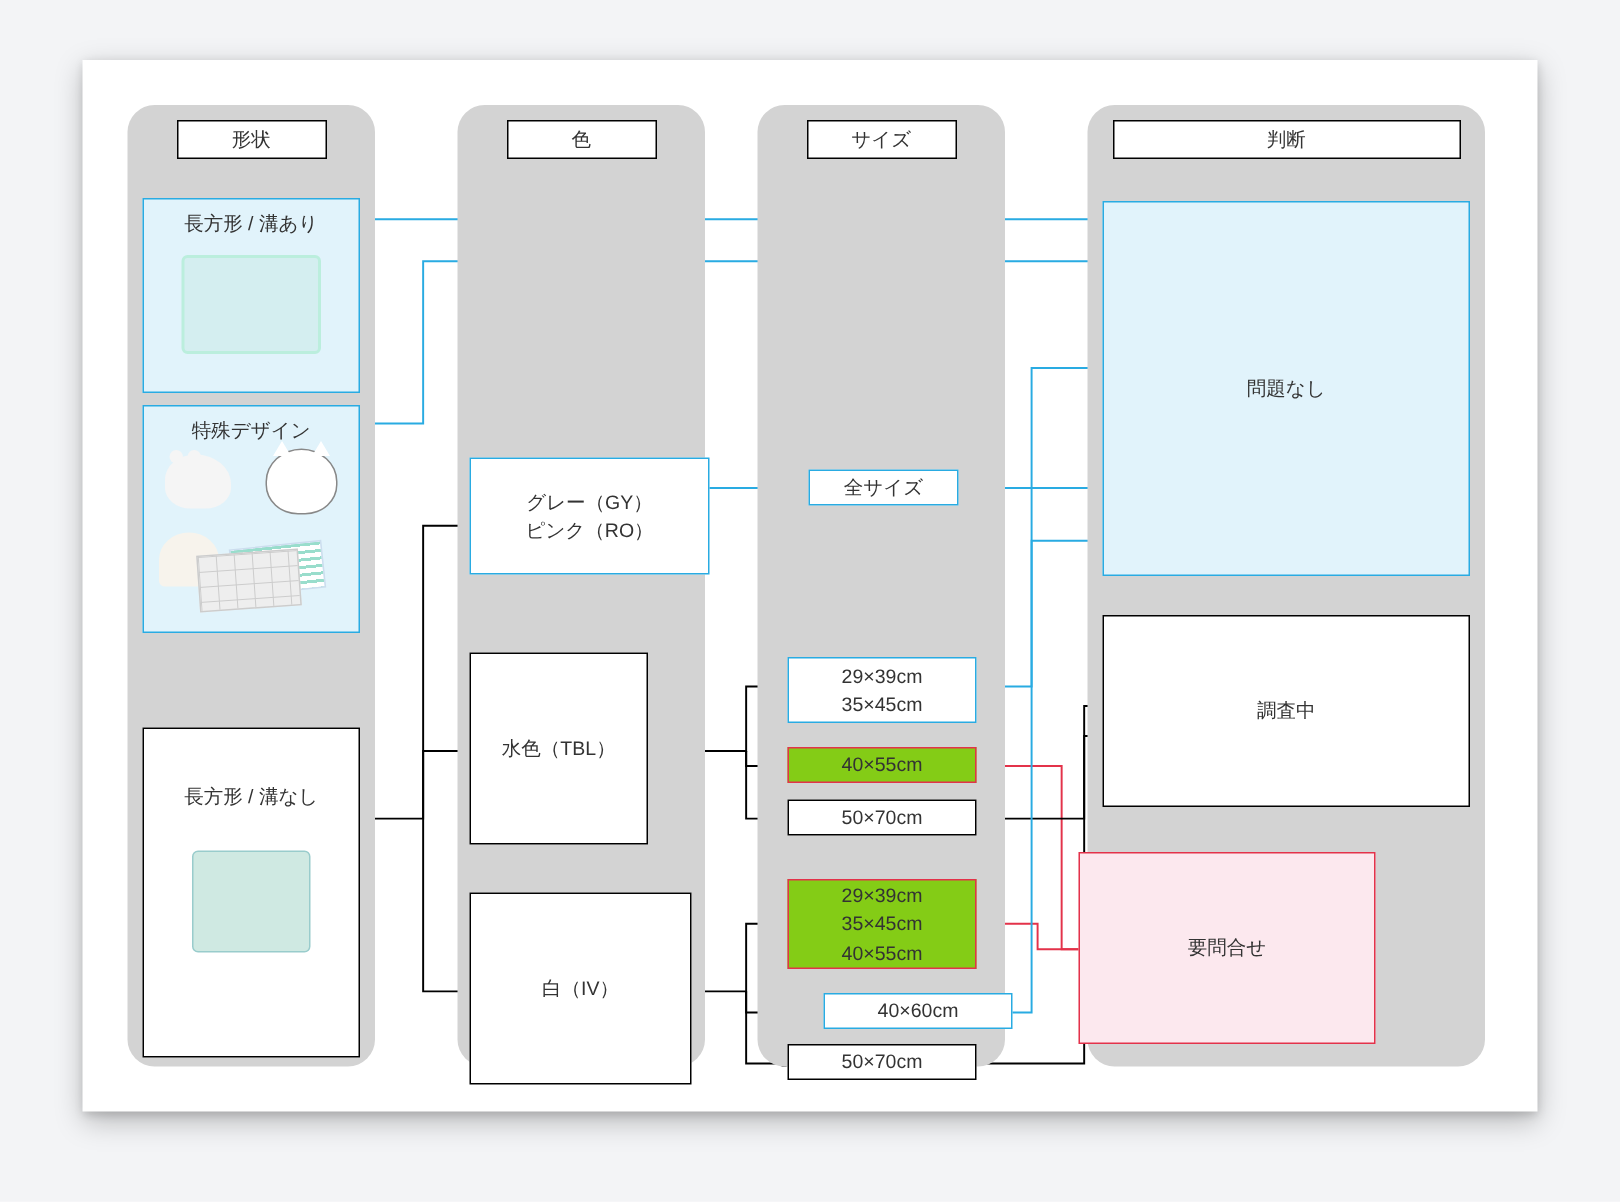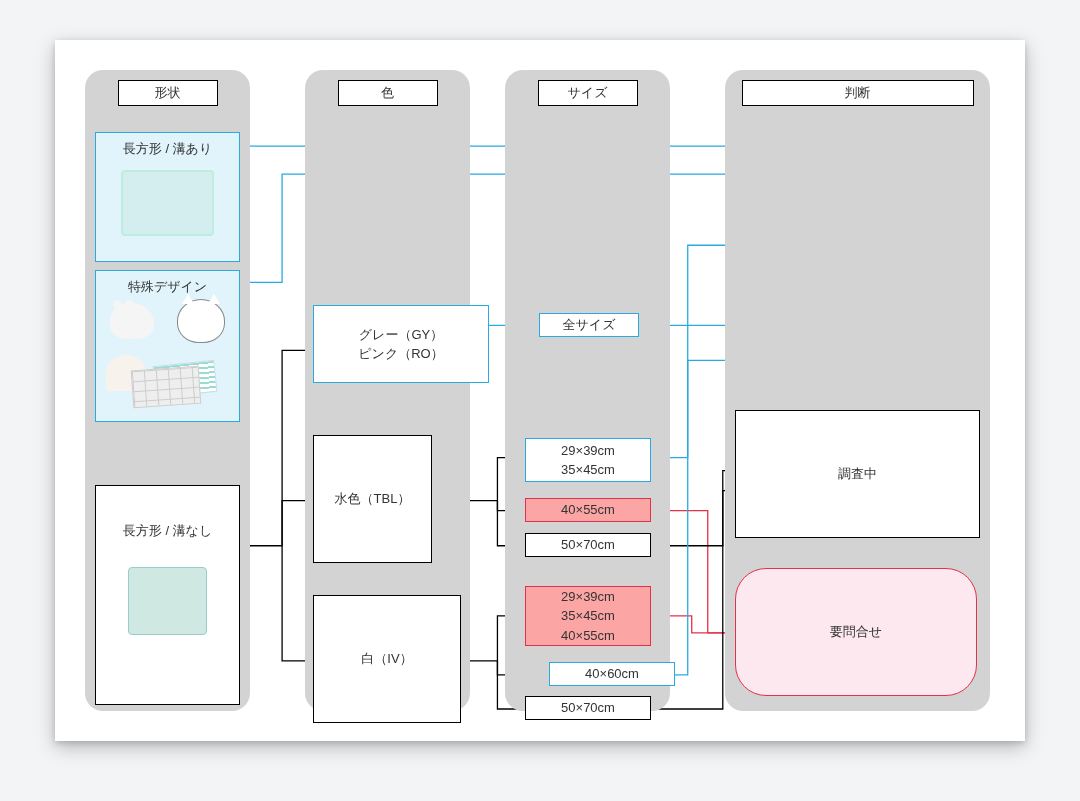--- a/index.html
+++ b/index.html
@@ -76,21 +76,21 @@
   .title-row { text-align: center; }
   .node.blue {
     background: #e1f3fb;
     border-color: #29abe2;
   }
   .node.blue-border {
     background: #ffffff;
     border-color: #29abe2;
   }
   .node.red-border {
-    background: #fca5a5;
+    background: #84cc16;
     border-color: #e3324a;
   }
   .node.pink {
     background: #fce8ee;
     border-color: #e3324a;
   }
   .illus {
     width: 100%;
     height: calc(100% - 28px);
     display: flex;
@@ -269,21 +269,21 @@
         </div>
       </div>
 
       <div class="node" style="left:10px; top:415px; width:145px; height:220px; justify-content:flex-start; padding-top:35px;">
         <div class="title-row">長方形 / 溝なし</div>
         <div class="illus" style="height:120px;">
           <div class="mat" style="width:60%;height:55%;"></div>
         </div>
       </div>
 
-      <div class="node blue-border" style="left:228px; top:235px; width:176px; height:78px;">
+      <div class="node blue-border" style="left:228px; top:235px; width:160px; height:78px;">
         <span>グレー（GY）</span>
         <span>ピンク（RO）</span>
       </div>
 
       <div class="node" style="left:228px; top:365px; width:119px; height:128px;">
         <span>水色（TBL）</span>
       </div>
 
       <div class="node" style="left:228px; top:525px; width:148px; height:128px;">
         <span>白（IV）</span>
@@ -309,24 +309,27 @@
         <span>35×45cm</span>
         <span>40×55cm</span>
       </div>
       <div class="node blue-border" style="left:440px; top:592px; width:126px; height:24px;margin-left:24px;">
         <span>40×60cm</span>
       </div>
       <div class="node" style="left:440px; top:626px; width:126px; height:24px;">
         <span>50×70cm</span>
       </div>
 
+      <div class="node blue" style="left:650px; top:64px; width:245px; height:250px;">
+        <span>問題なし</span>
+      </div>
 
       <div class="node" style="left:650px; top:340px; width:245px; height:128px;">
         <span>調査中</span>
       </div>
 
-      <div class="node pink" style="left:650px; top:498px; width:242px; height:128px;border-radius:31px;">
+      <div class="node pink" style="left:634px; top:498px; width:198px; height:128px;">
         <span>要問合せ</span>
       </div>
 
     </div>
   </div>
 </div>
 
 </body></html>

